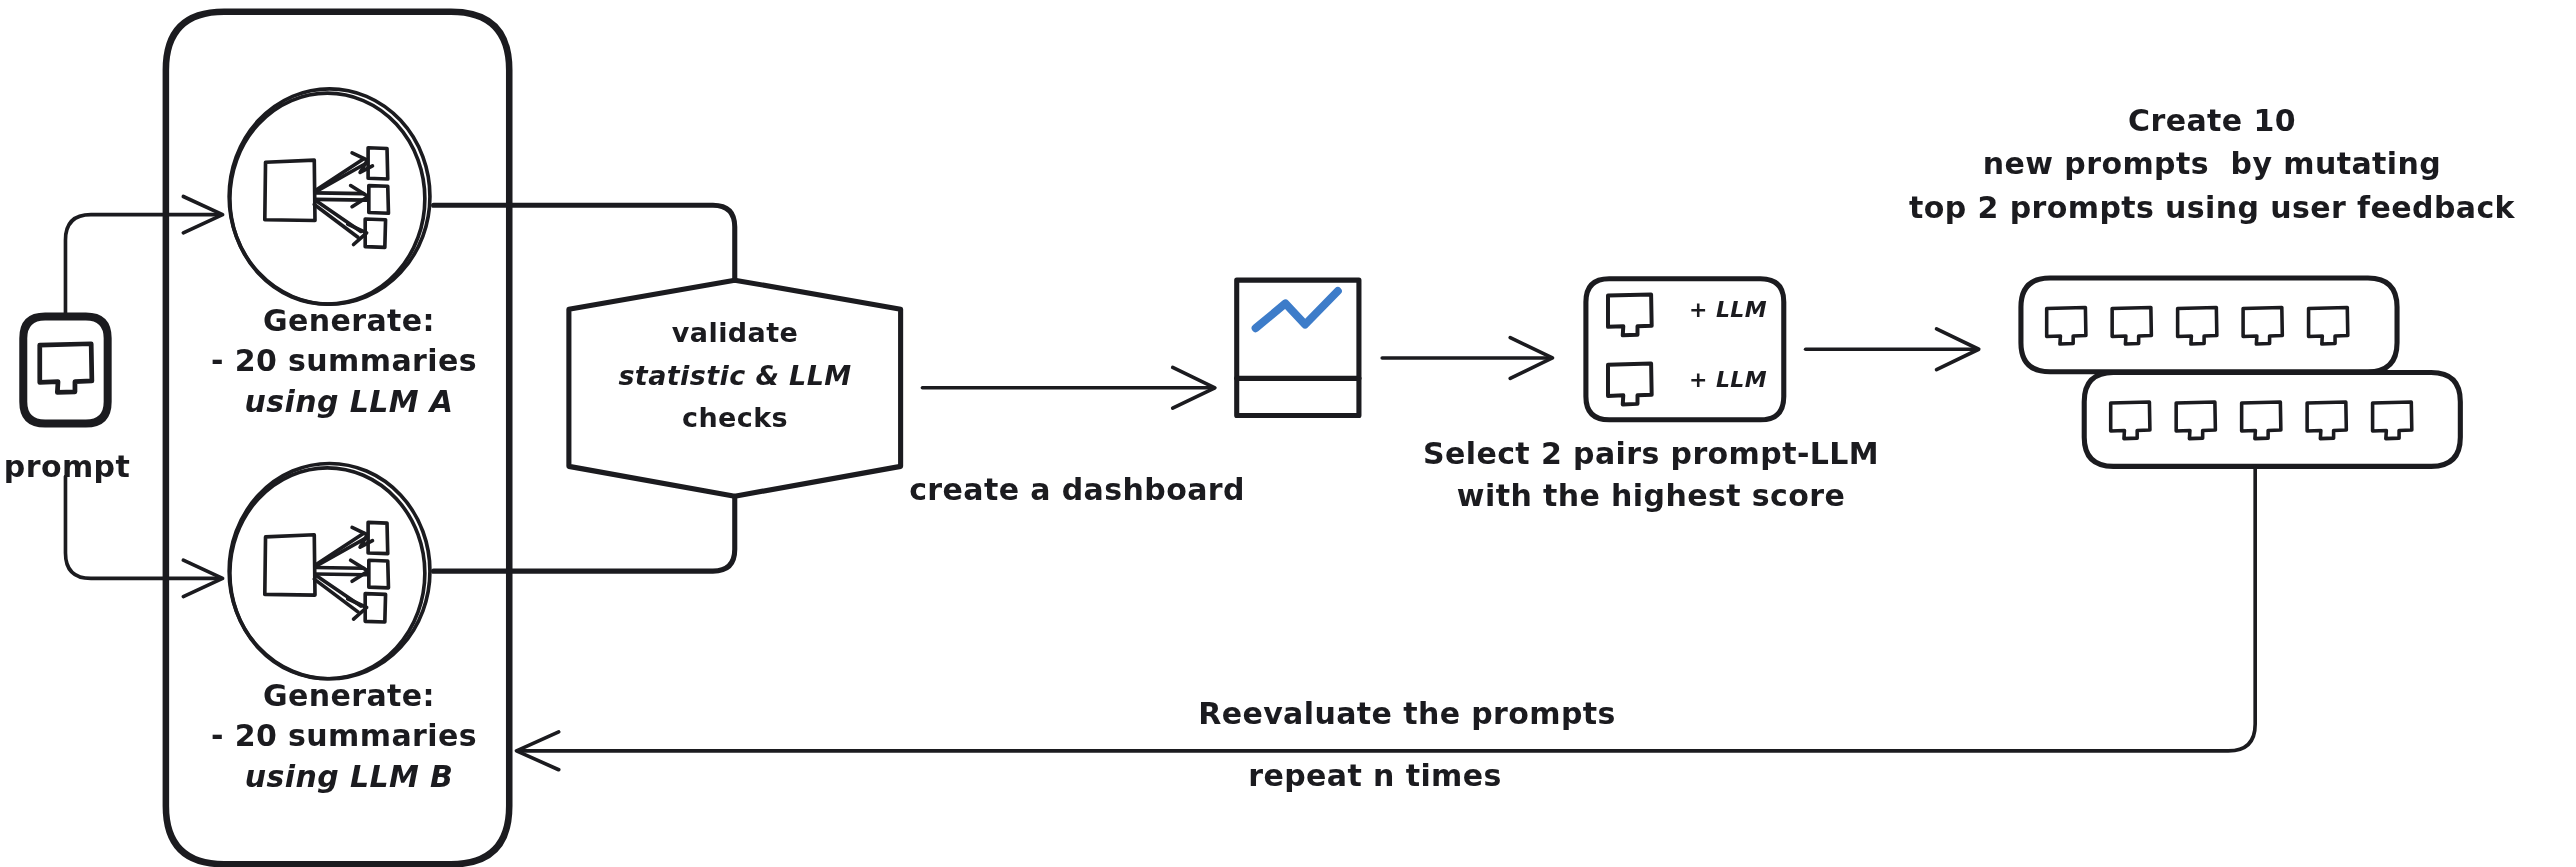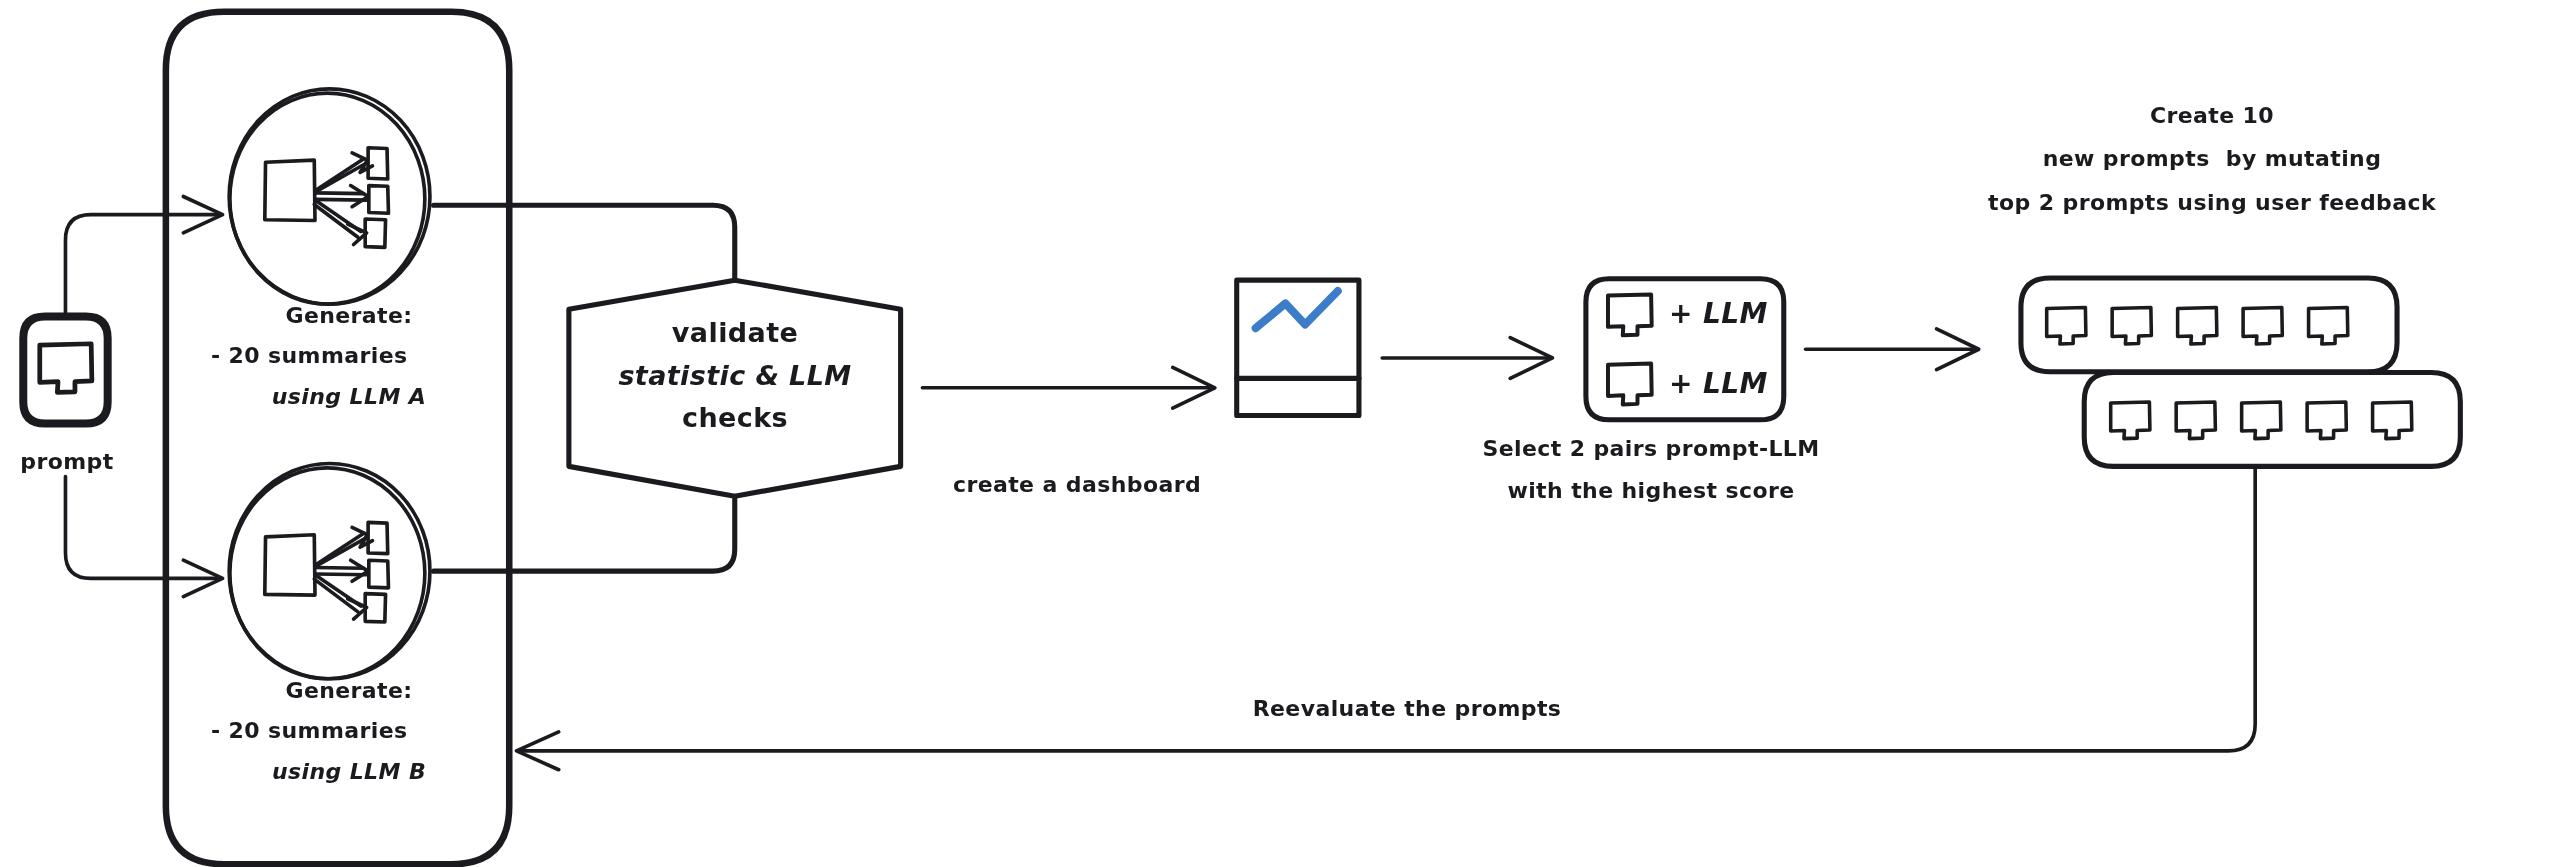--- a/index.html
+++ b/index.html
@@ -41,23 +41,23 @@
     color: #1b1b1f;
     font-family: "DejaVu Sans", sans-serif;
     font-weight: 600;
     letter-spacing: 0.4px;
     white-space: pre;
     line-height: 1.28;
   }
   .ctr { text-align: center; transform: translateX(-50%); }
   .lft { text-align: left; }
   .ital { font-style: italic; }
-  .s-big   { font-size: 22px; }
+  .s-big   { font-size: 30px; }
   .s-mid   { font-size: 27px; }
-  .s-small { font-size: 28px; }
+  .s-small { font-size: 22px; margin-left: 20px; }
 </style>
 </head>
 <body>
 
 <div id="canvas">
 
   <svg class="layer" viewBox="0 0 3541 1193">
 
     <defs>
 
@@ -235,15 +235,16 @@
   <div class="txt s-small lft ital" style="left:1669px; top:366px;">+ LLM</div>
 
   <div class="txt s-big ctr" style="left:1651px; top:435px;">Select 2 pairs prompt-LLM</div>
   <div class="txt s-big ctr" style="left:1651px; top:477px;">with the highest score</div>
 
   <div class="txt s-big ctr" style="left:2212px; top:102px;">Create 10</div>
   <div class="txt s-big ctr" style="left:2212px; top:145px;">new prompts  by mutating</div>
   <div class="txt s-big ctr" style="left:2212px; top:189px;">top 2 prompts using user feedback</div>
 
   <div class="txt s-big ctr" style="left:1375px; top:695px;margin-left:32px;">Reevaluate the prompts</div>
+  <div class="txt s-big ctr" style="left:1375px; top:757px;">repeat n times</div>
 
 </div>
 
 
 </body></html>

